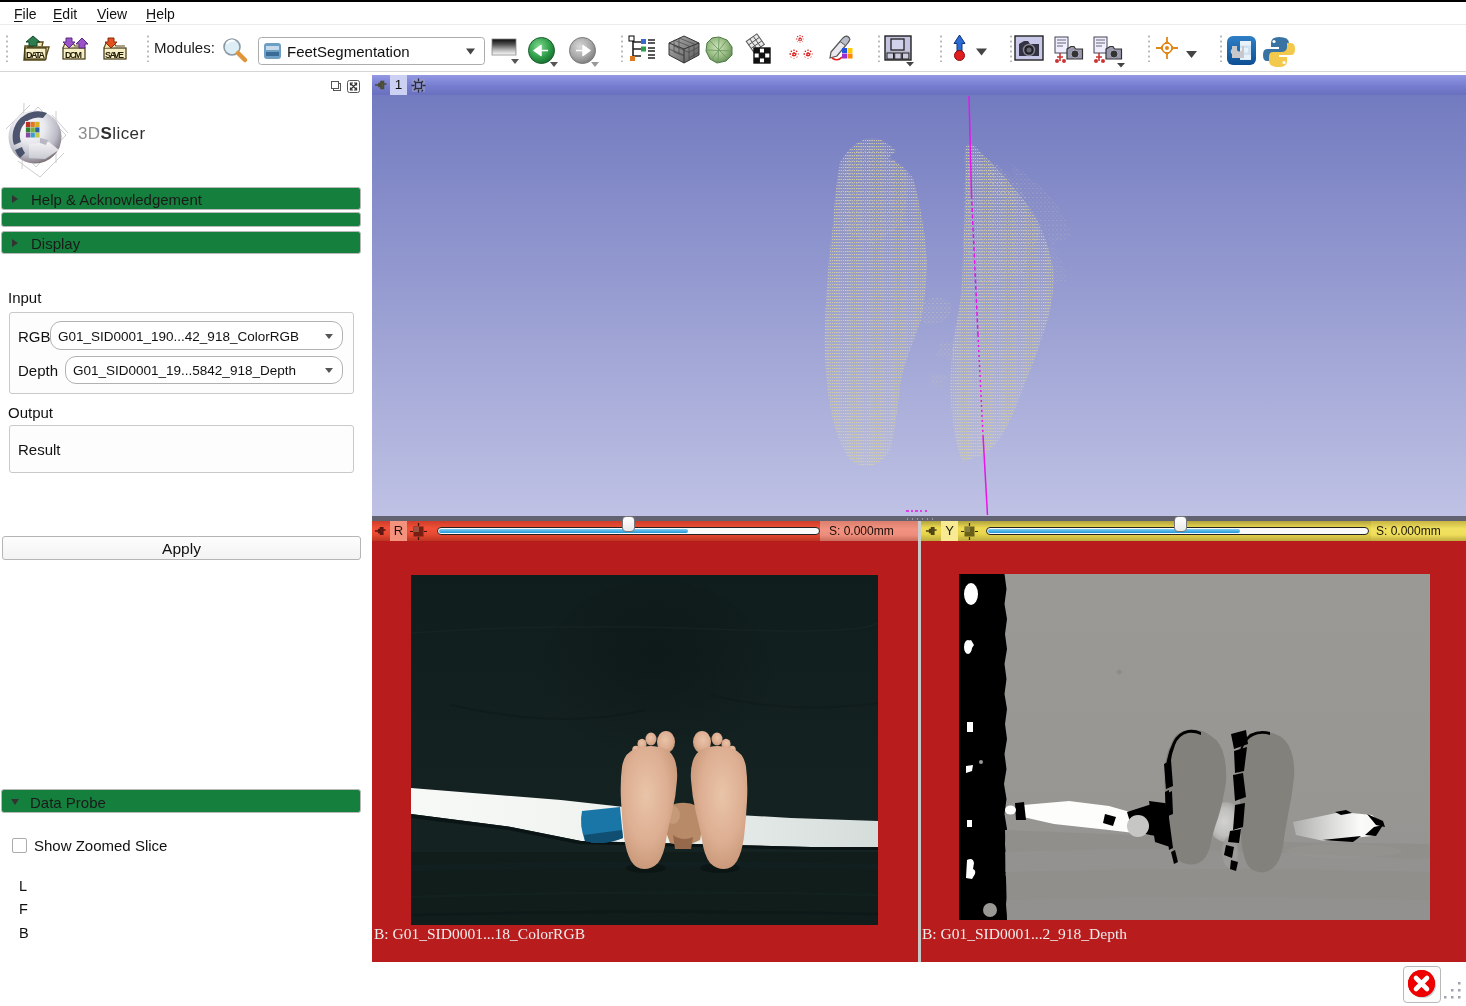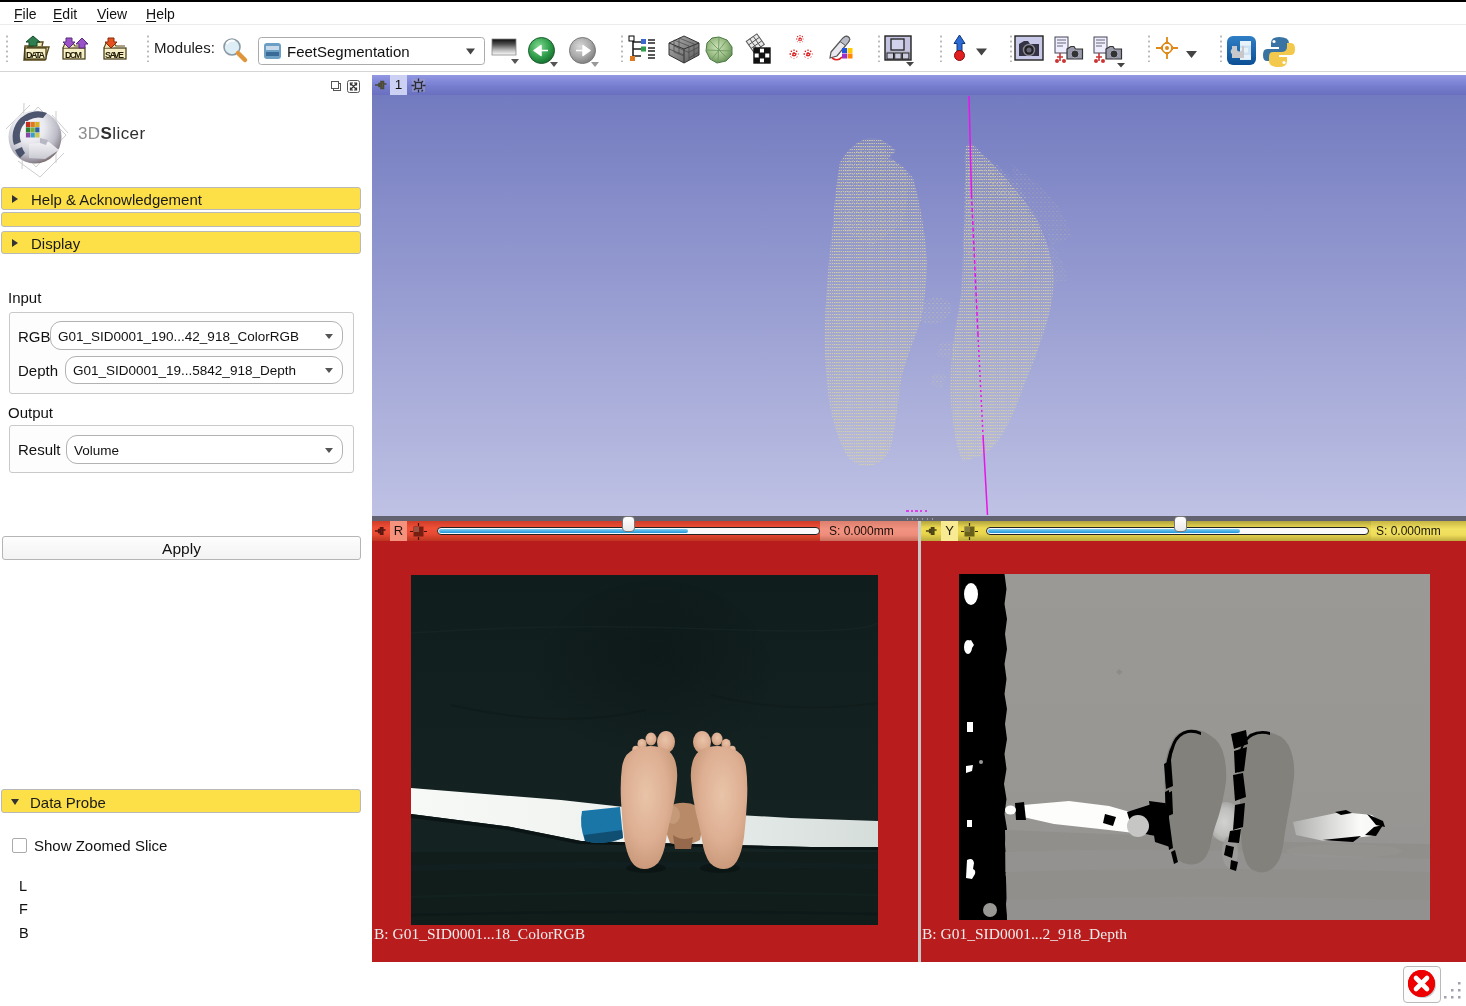--- a/index.html
+++ b/index.html
@@ -11,21 +11,21 @@
 #menubar { left:0; top:2px; width:1466px; height:23px; background:#fff; font-size:14px; color:#111; border-bottom:1px solid #ececec; }
 #menubar span { position:absolute; top:4px; }
 #menubar u { text-decoration:underline; text-underline-offset:2px; }
 
 #toolbar { left:0; top:25px; width:1466px; height:47px; background:#fff; border-bottom:1px solid #d5d5d5; }
 .grip { position:absolute; width:5px; height:28px; top:9px;
   background-image:radial-gradient(circle, #b8b8b8 1px, transparent 1.2px);
   background-size:4px 5px; }
 
 #leftpanel { left:0; top:72px; width:372px; height:934px; background:#fff; }
-.hdrbtn { position:absolute; left:1px; width:360px; background:#fde047; border:1px solid #b9b9b9; border-radius:3px; font-size:15px; color:#1a1a1a; }
+.hdrbtn { position:absolute; left:1px; width:360px; background:#15803d; border:1px solid #b9b9b9; border-radius:3px; font-size:15px; color:#1a1a1a; }
 .tri-r { position:absolute; width:0; height:0; border-left:6px solid #333; border-top:4px solid transparent; border-bottom:4px solid transparent; }
 .tri-d { position:absolute; width:0; height:0; border-top:6px solid #333; border-left:4px solid transparent; border-right:4px solid transparent; }
 .seclabel { position:absolute; font-size:15px; color:#111; }
 .groupbox { position:absolute; left:9px; width:345px; border:1px solid #c9c9c9; border-radius:3px; background:#fdfdfd; }
 .combo { position:absolute; background:#fff; border:1px solid #b2b2b2; border-radius:11px; font-size:13.5px; color:#111; }
 .combo .ctext { position:absolute; left:7px; top:50%; transform:translateY(-50%); white-space:nowrap; }
 .combo .carrow { position:absolute; right:9px; top:50%; margin-top:-2px; width:0; height:0; border-top:5px solid #555; border-left:4.5px solid transparent; border-right:4.5px solid transparent; }
 .flabel { position:absolute; font-size:15px; color:#111; }
 #applybtn { position:absolute; left:2px; top:464px; width:359px; height:24px; background:linear-gradient(#fdfdfd,#f3f3f3); border:1px solid #b5b5b5; border-radius:3px; font-size:15.5px; color:#111; text-align:center; line-height:23px; }
 
@@ -344,24 +344,20 @@
       </div>
     <div class="flabel" style="left:18px; top:290px">Depth</div>
     <div class="combo" style="left:65px; top:284px; width:278px; height:28px;">
         <span class="ctext">G01_SID0001_19...5842_918_Depth</span>
         <i class="carrow"></i>
       </div>
 
     <div class="seclabel" style="left:8px; top:332px">Output</div>
     <div class="groupbox" style="top:353px; height:48px;"></div>
     <div class="flabel" style="left:18px; top:369px">Result</div>
-    <div class="combo" style="left:66px; top:363px; width:277px; height:29px;">
-        <span class="ctext">Volume</span>
-        <i class="carrow"></i>
-      </div>
     <div id="applybtn">Apply</div>
 
     <div class="hdrbtn" style="top:717px; height:24px;">
         <i class="tri-d" style="left:9px; top:9px"></i>
         <span style="position:absolute; left:28px; top:4px">Data Probe</span>
       </div>
     <div class="abs" style="left:12px; top:766px; width:15px; height:15px; background:#fff; border:1px solid #ababab; border-radius:2px;"></div>
     <div class="abs" style="left:34px; top:765px; font-size:15px; color:#111;">Show Zoomed Slice</div>
     <div class="abs" style="left:19px; top:806px; font-size:14.5px; color:#111;">L</div>
     <div class="abs" style="left:19px; top:829px; font-size:14.5px; color:#111;">F</div>

